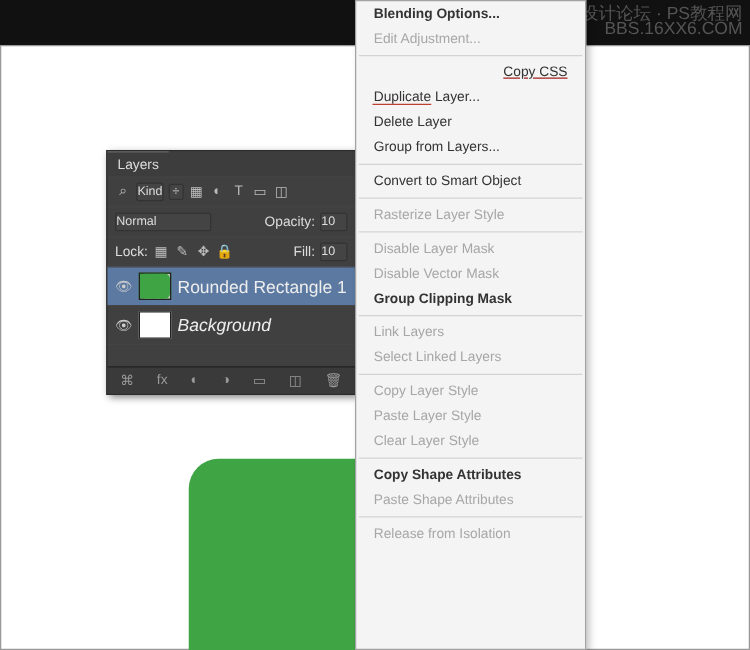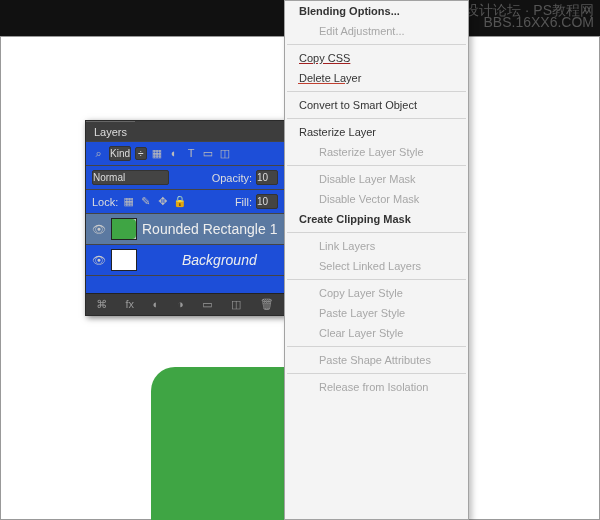--- a/index.html
+++ b/index.html
@@ -1,40 +1,40 @@
 <!DOCTYPE html>
 <html><head>
 <meta charset="utf-8">
 <style>
   * { margin: 0; padding: 0; box-sizing: border-box; font-family: Tahoma, Arial, sans-serif; }
   body { background: #fff; width: 600px; height: 520px; position: relative; overflow: hidden; }
   .topbar { background: #111; height: 36px; width: 100%; }
   .watermark { position: absolute; top: 4px; right: 6px; color: #555; font-size: 14px; text-align: right; line-height: 12px; }
   .canvas-bg { position: absolute; top: 36px; left: 0; right: 0; bottom: 0; background: #fff; border: 1px solid #999; }
   .green-rect { position: absolute; left: 150px; top: 330px; width: 250px; height: 180px; background: #3fa544; border-radius: 24px; }
-  .layers-panel { position: absolute; left: 85px; top: 120px; width: 200px; background: #1d4ed8; box-shadow: 2px 2px 6px rgba(0,0,0,0.5); border: 1px solid #2a2a2a; }
+  .layers-panel { position: absolute; left: 85px; top: 120px; width: 200px; background: #404040; box-shadow: 2px 2px 6px rgba(0,0,0,0.5); border: 1px solid #2a2a2a; }
   .lp-tab { background: #3d3d3d; padding: 4px 8px 3px; font-size: 11px; color: #ddd; border-top: 1px solid #666; display: inline-block; }
   .lp-row { padding: 4px 6px; font-size: 11px; color: #ddd; display: flex; align-items: center; gap: 4px; border-top: 1px solid #444; }
   .lp-select { background: #444; border: 1px solid #333; color: #ddd; font-size: 10px; padding: 1px 0; border-radius: 2px; }
   .lp-icon { width: 13px; height: 13px; display: inline-block; color: #bbb; font-size: 11px; text-align: center; }
   .lp-layer { display: flex; align-items: center; padding: 4px 6px; gap: 5px; border-top: 1px solid #444; }
   .lp-layer.selected { background: #5b79a1; }
   .lp-layer .eye { width: 14px; color: #ccc; font-size: 11px; }
   .lp-layer .thumb { width: 26px; height: 22px; background-size: cover; border: 1px solid #222; }
   .lp-layer .thumb.green { background: #3fa544; background-image: linear-gradient(45deg,#ccc 25%,transparent 25%),linear-gradient(-45deg,#ccc 25%,transparent 25%),linear-gradient(45deg,transparent 75%,#ccc 75%),linear-gradient(-45deg,transparent 75%,#ccc 75%); background-size:8px 8px; background-position:0 0,0 4px,4px -4px,-4px 0;}
   .lp-layer .thumb.green::after { content:''; display:block; width:100%; height:100%; background:#3fa544; border-radius:4px; }
   .lp-layer .thumb.white { background: #fff; }
   .lp-layer .name { color: #eee; font-size: 14px; text-align: right; }
-  .lp-layer .name.italic { font-style: italic; margin-left: 40px; }
+  .lp-layer .name.italic { font-style: italic; }
   .lp-bottom { background: #3a3a3a; padding: 4px 6px; display: flex; gap: 10px; justify-content: space-around; border-top: 1px solid #222; color: #999; font-size: 11px; }
   .context-menu { position: absolute; left: 284px; top: 0; width: 185px; background: #f4f4f4; border: 1px solid #a2a2a2; box-shadow: 3px 3px 6px rgba(0,0,0,0.25); font-size: 11px; height: 520px; overflow: hidden; }
   .cm-item { padding: 4px 14px; color: #333; cursor: default; white-space: nowrap; }
-  .cm-item.disabled { color: #a7a7a7; margin-left: 20px; }
+  .cm-item.disabled { color: #a7a7a7; }
   .cm-item.bold { font-weight: bold; }
-  .cm-item.selected { text-decoration: underline; color: #333; text-decoration-color: #a02020; }
+  .cm-item.selected { text-decoration: underline; color: #333; text-decoration-color: #a02020; text-align: right; }
   .cm-sep { height: 1px; background: #d3d3d3; margin: 3px 2px; }
   .underline-red { position: absolute; width: 47px; height: 1px; background: #c04030; left: 298px; top: 83px; }
   .spacer { flex: 1; }
 </style>
 </head>
 <body>
 
 <div class="topbar"></div>
 <div class="watermark">
   <div>思缘设计论坛 · PS教程网</div>
@@ -95,35 +95,37 @@
     <span>◫</span>
     <span>🗑</span>
   </div>
 </div>
 
 <div class="context-menu" id="ctx">
     <div class="cm-item bold">Blending Options...</div>
     <div class="cm-item disabled">Edit Adjustment...</div>
     <div class="cm-sep"></div>
     <div class="cm-item selected">Copy CSS</div>
+    <div class="cm-item">Duplicate Layer...</div>
     <div class="cm-item">Delete Layer</div>
+    <div class="cm-item">Group from Layers...</div>
     <div class="cm-sep"></div>
     <div class="cm-item">Convert to Smart Object</div>
     <div class="cm-sep"></div>
-    <div class="cm-item">Rasterize Layer</div>
     <div class="cm-item disabled">Rasterize Layer Style</div>
     <div class="cm-sep"></div>
     <div class="cm-item disabled">Disable Layer Mask</div>
     <div class="cm-item disabled">Disable Vector Mask</div>
-    <div class="cm-item bold">Create Clipping Mask</div>
+    <div class="cm-item bold">Group Clipping Mask</div>
     <div class="cm-sep"></div>
     <div class="cm-item disabled">Link Layers</div>
     <div class="cm-item disabled">Select Linked Layers</div>
     <div class="cm-sep"></div>
     <div class="cm-item disabled">Copy Layer Style</div>
     <div class="cm-item disabled">Paste Layer Style</div>
     <div class="cm-item disabled">Clear Layer Style</div>
     <div class="cm-sep"></div>
+    <div class="cm-item bold">Copy Shape Attributes</div>
     <div class="cm-item disabled">Paste Shape Attributes</div>
     <div class="cm-sep"></div>
     <div class="cm-item disabled">Release from Isolation</div>
   </div>
 <div class="underline-red"></div>
 
 </body></html>

